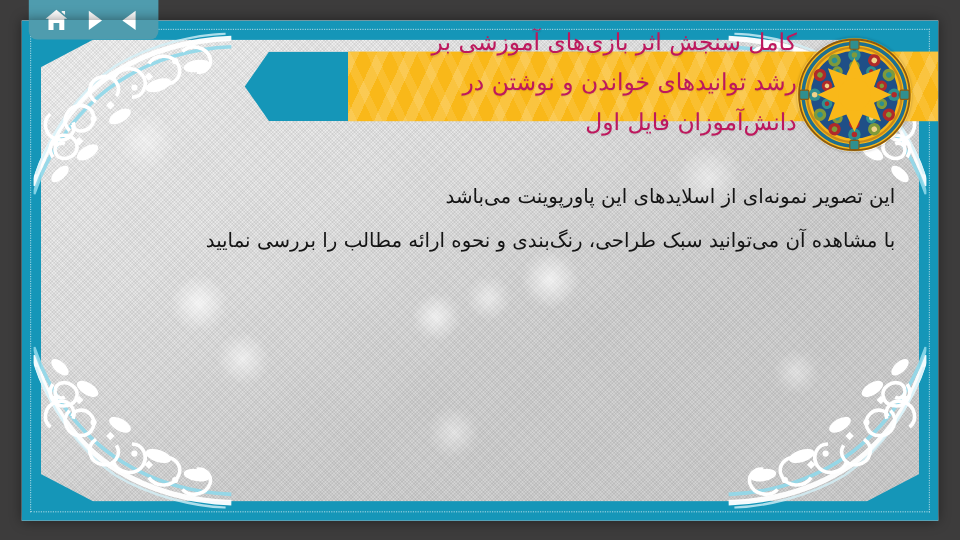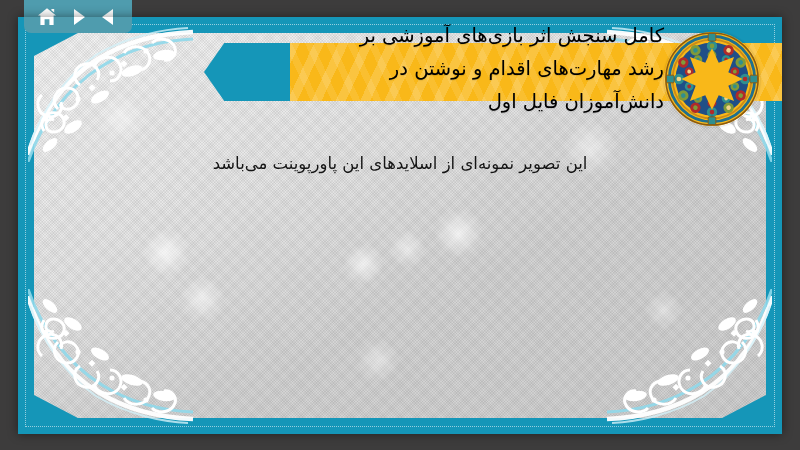--- a/index.html
+++ b/index.html
@@ -122,21 +122,21 @@
         rgba(255,255,255,0) 9px 22px),
       repeating-linear-gradient(65deg,
         rgba(255,255,255,.10) 0 7px,
         rgba(255,255,255,0) 7px 19px);
   }
   .title-text {
     position:absolute;
     left:0; top:2px;
     right:118px;
     text-align:right;
-    color:#000000;
+    color:#be185d;
     font-size:19.5px;
     line-height:33px;
     font-family:"DejaVu Sans", sans-serif;
     direction:rtl;
     z-index:45;
     text-shadow:0 1px 1px rgba(0,0,0,.10);
     white-space:nowrap;
   }
   .title-text .tl { display:block; }
 
@@ -148,21 +148,21 @@
     z-index:55;
     border-radius:50%;
     box-shadow:0 0 2px rgba(0,0,0,.25);
   }
 
   
   .body-text {
     position:absolute;
     left:36px; right:36px;
     top:128px;
-    text-align:center;
+    text-align:right;
     direction:rtl;
     z-index:30;
     color:#141414;
     font-family:"DejaVu Sans", sans-serif;
     font-size:16.5px;
     line-height:37px;
   }
   .body-text .bl { display:block; white-space:nowrap; }
 
   
@@ -245,21 +245,21 @@
     </svg>
     <svg class="ornament orn-br" viewBox="0 0 165 135">
       <use href="#arab"></use>
     </svg>
 
     <div class="title-zone">
       <div class="title-chevron"></div>
       <div class="title-band"></div>
       <div class="title-text">
         <span class="tl">کامل سنجش اثر بازی‌های آموزشی بر</span>
-        <span class="tl">رشد مهارت‌های اقدام و نوشتن در</span>
+        <span class="tl">رشد توانید‌های خواندن و نوشتن در</span>
         <span class="tl">دانش‌آموزان فایل اول</span>
       </div>
     </div>
 
     <svg class="medallion" viewBox="0 0 100 100">
       <circle cx="50" cy="50" r="49" fill="#f9b819"></circle>
       <circle cx="50" cy="50" r="48" fill="none" stroke="#8a5a12" stroke-width="1.6"></circle>
       <circle cx="50" cy="50" r="44.5" fill="none" stroke="#1f6f8f" stroke-width="3"></circle>
       <circle cx="50" cy="50" r="41" fill="none" stroke="#c98b1a" stroke-width="2"></circle>
       <circle cx="50" cy="50" r="38" fill="#1f4f87"></circle>
@@ -370,19 +370,20 @@
       <g fill="#2f8f8f" stroke="#8a5a12" stroke-width="1">
         <rect x="46" y="2.5" width="8" height="8" rx="1.4"></rect>
         <rect x="89.5" y="46" width="8" height="8" rx="1.4"></rect>
         <rect x="46" y="89.5" width="8" height="8" rx="1.4"></rect>
         <rect x="2.5" y="46" width="8" height="8" rx="1.4"></rect>
       </g>
     </svg>
 
     <div class="body-text">
       <span class="bl">این تصویر نمونه‌ای از اسلایدهای این پاورپوینت می‌باشد</span>
+      <span class="bl">با مشاهده آن می‌توانید سبک طراحی، رنگ‌بندی و نحوه ارائه مطالب را بررسی نمایید</span>
     </div>
 
   </div>
 
   <div class="slide-shadow"></div>
 
 </div>
 
 </body></html>

